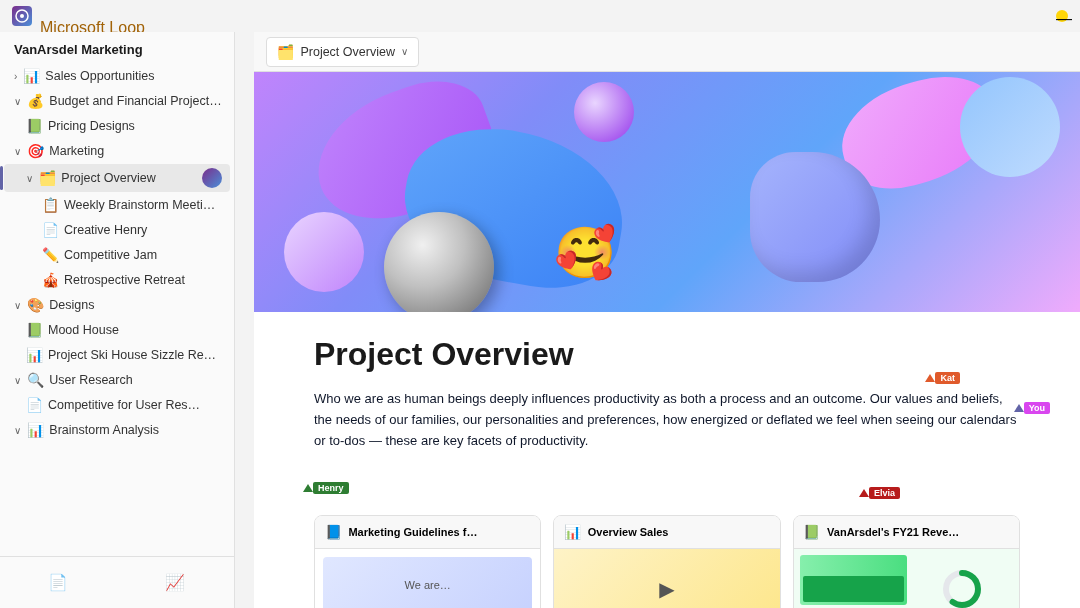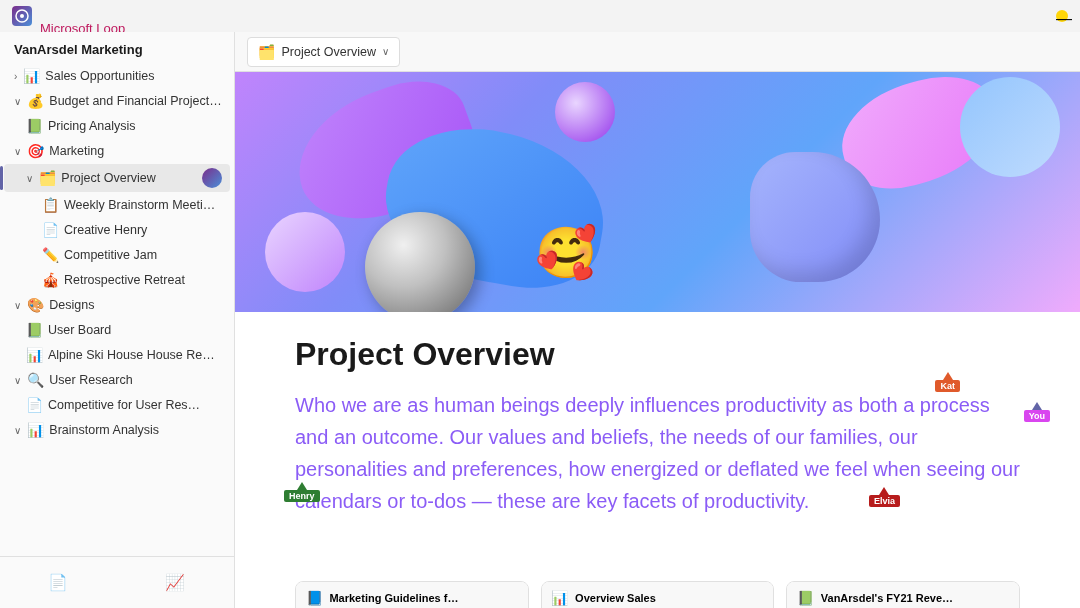--- a/index.html
+++ b/index.html
@@ -23,39 +23,40 @@
       gap: 8px;
     }
     .title-bar-logo {
       width: 20px;
       height: 20px;
       background: linear-gradient(135deg, #7b2d8b, #4a90d9);
       border-radius: 4px;
       display: flex; align-items: center; justify-content: center;
     }
     .title-bar-text {
-      font-size: 13px;
-      color: #be185d;
+      font-size: 16px;
+      color: #a16207;
       margin-top: 24px;
     }
     .title-bar-controls {
       margin-left: auto;
       display: flex; gap: 8px;
     }
     .title-bar-btn {
       width: 12px; height: 12px;
       border-radius: 50%;
       cursor: pointer;
     }
 
     
     .app-body {
       display: flex;
       flex: 1;
       overflow: hidden;
+      gap: 19px;
     }
 
     
     .sidebar {
       width: 235px;
       min-width: 235px;
       background: #fafafa;
       border-right: 1px solid #e0e0e0;
       display: flex;
       flex-direction: column;
@@ -269,22 +270,22 @@
     }
 
     .doc-title {
       font-size: 32px;
       font-weight: 700;
       color: #1a1a1a;
       margin-bottom: 16px;
     }
 
     .doc-body {
-      font-size: 20px;
-      color: #8b5cf6;
+      font-size: 13px;
+      color: #0f172a;
       line-height: 1.6;
       margin-bottom: 24px;
     }
 
     
     .cards-row {
       display: flex;
       gap: 12px;
       padding: 0 60px;
       margin-bottom: 20px;
@@ -348,21 +349,21 @@
     }
     .elvia-cursor {
       position: absolute;
       top: 175px;
       right: 180px;
       margin-left: 32px;
     }
 
     .cursor-flag {
       display: flex;
-      flex-direction: column;
+      flex-direction: row;
       align-items: center;
     }
     .cursor-triangle {
       width: 0; height: 0;
       border-left: 5px solid transparent;
       border-right: 5px solid transparent;
       border-bottom: 8px solid;
     }
     .cursor-badge {
       font-size: 9px;
@@ -403,21 +404,21 @@
       </div>
 
       <div class="sidebar-item">
         <span class="chevron">∨</span>
         <span class="icon">💰</span>
         <span class="label">Budget and Financial Projection</span>
       </div>
 
       <div class="sidebar-item indent-1">
         <span class="icon">📗</span>
-        <span class="label">Pricing Analysis</span>
+        <span class="label">Pricing Designs</span>
       </div>
 
       <div class="sidebar-item">
         <span class="chevron">∨</span>
         <span class="icon">🎯</span>
         <span class="label">Marketing</span>
       </div>
 
       <div class="sidebar-item indent-1 active">
         <span class="chevron">∨</span>
@@ -447,26 +448,26 @@
       </div>
 
       <div class="sidebar-item">
         <span class="chevron">∨</span>
         <span class="icon">🎨</span>
         <span class="label">Designs</span>
       </div>
 
       <div class="sidebar-item indent-1">
         <span class="icon">📗</span>
-        <span class="label">User Board</span>
+        <span class="label">Mood House</span>
       </div>
 
       <div class="sidebar-item indent-1">
         <span class="icon">📊</span>
-        <span class="label">Alpine Ski House House Re…</span>
+        <span class="label">Project Ski House Sizzle Re…</span>
       </div>
 
       <div class="sidebar-item">
         <span class="chevron">∨</span>
         <span class="icon">🔍</span>
         <span class="label">User Research</span>
       </div>
 
       <div class="sidebar-item indent-1">
         <span class="icon">📄</span>

